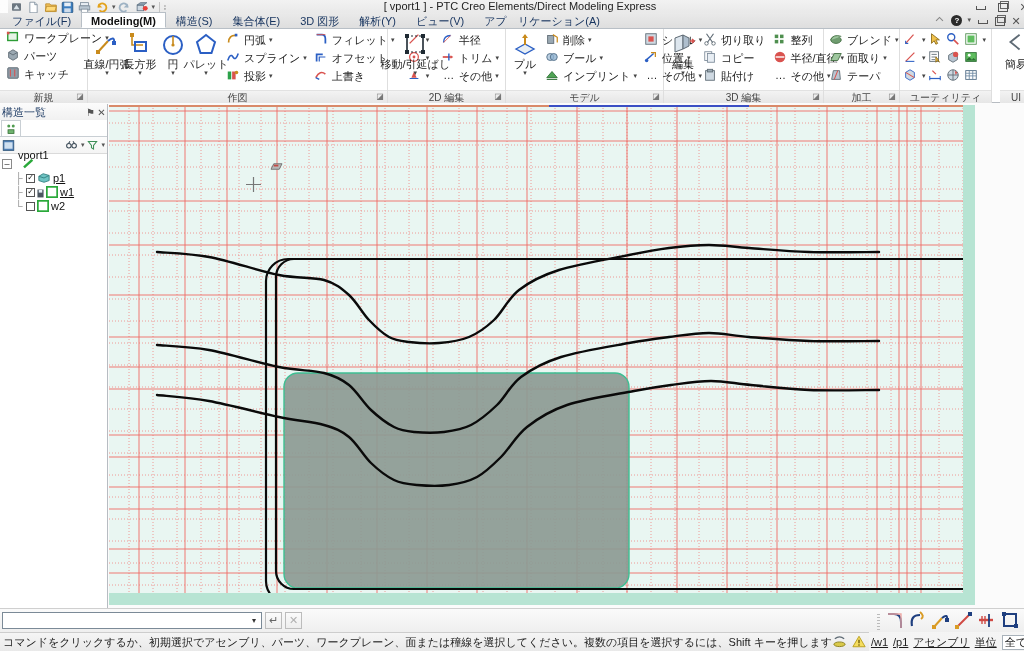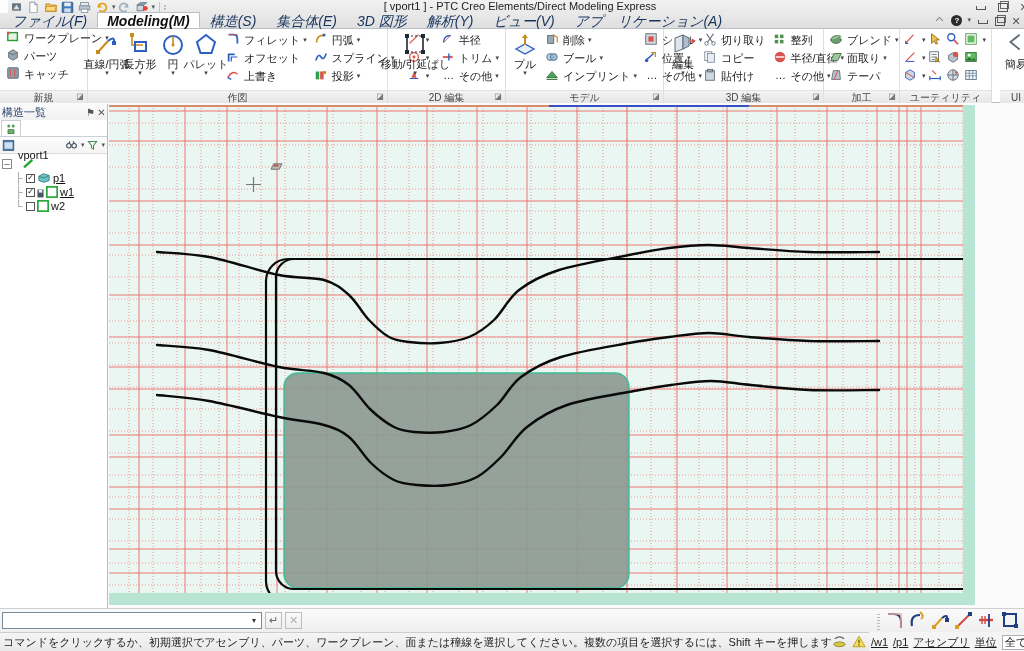--- a/index.html
+++ b/index.html
@@ -63,26 +63,25 @@
   .tabrow {
     position: absolute; left: 0; top: 13px; width: 1024px; height: 16px;
     background: linear-gradient(#eaeaea,#dedede);
     border-bottom: 1px solid #b8bfc6;
     display: flex; align-items: flex-end;
     padding-left: 2px;
   }
   .tab {
     height: 16px; line-height: 16px;
     padding: 0 9px;
-    font-size: 14px; color: #16335e;
+    font-size: 11px; color: #16335e;
     border: 1px solid transparent;
     border-bottom: none;
     white-space: nowrap;
     cursor: default;
-    font-style: italic;
   }
   .tab.active {
     background: #fff;
     border: 1px solid #b8bfc6;
     border-bottom: 1px solid #fff;
     font-weight: bold;
     color: #111;
     position: relative; z-index: 3;
   }
   .tabrow-right {
@@ -435,51 +434,20 @@
               </svg>
           </span>
           <span class="lbl">パレット</span>
           <span class="caret-d">▾</span>
         </div>
 
         <div class="scol">
           <div class="sitem">
             <span class="ico ico16">
               <svg width="14" height="14" viewBox="0 0 16 16">
-                  <path d="M3 3 H9 Q13 3 13 8 V13" fill="none" stroke="#2b5fc4" stroke-width="2"></path>
-                  <path d="M3 3 H13" stroke="#d9534f" stroke-width="1"></path>
-                </svg>
-            </span>
-            <span>フィレット</span>
-            <span class="caret">▾</span>
-          </div>
-          <div class="sitem">
-            <span class="ico ico16">
-              <svg width="14" height="14" viewBox="0 0 16 16">
-                  <path d="M3 13 V5 H10" fill="none" stroke="#2b5fc4" stroke-width="2"></path>
-                  <path d="M6 13 V8 H13" fill="none" stroke="#2b5fc4" stroke-width="1.4"></path>
-                </svg>
-            </span>
-            <span>オフセット</span>
-          </div>
-          <div class="sitem">
-            <span class="ico ico16">
-              <svg width="14" height="14" viewBox="0 0 16 16">
-                  <path d="M2 11 Q7 2 13 7" fill="none" stroke="#d9534f" stroke-width="1.8"></path>
-                  <path d="M2 11 L6 13" stroke="#2b5fc4" stroke-width="1.6"></path>
-                </svg>
-            </span>
-            <span>上書き</span>
-          </div>
-        </div>
-
-        <div class="scol">
-          <div class="sitem">
-            <span class="ico ico16">
-              <svg width="14" height="14" viewBox="0 0 16 16">
                   <path d="M3 12 Q3 3 12 4" fill="none" stroke="#c98b1c" stroke-width="2"></path>
                   <rect x="10" y="2" width="3" height="3" fill="#2b5fc4"></rect>
                 </svg>
             </span>
             <span>円弧</span>
             <span class="caret">▾</span>
           </div>
           <div class="sitem">
             <span class="ico ico16">
               <svg width="14" height="14" viewBox="0 0 16 16">
@@ -492,20 +460,51 @@
           <div class="sitem">
             <span class="ico ico16">
               <svg width="14" height="14" viewBox="0 0 16 16">
                   <rect x="2" y="4" width="4" height="9" fill="#2ca24a"></rect>
                   <rect x="7" y="4" width="4" height="9" fill="#d9534f"></rect>
                   <circle cx="12" cy="5" r="2" fill="#c98b1c"></circle>
                 </svg>
             </span>
             <span>投影</span>
             <span class="caret">▾</span>
+          </div>
+        </div>
+
+        <div class="scol">
+          <div class="sitem">
+            <span class="ico ico16">
+              <svg width="14" height="14" viewBox="0 0 16 16">
+                  <path d="M3 3 H9 Q13 3 13 8 V13" fill="none" stroke="#2b5fc4" stroke-width="2"></path>
+                  <path d="M3 3 H13" stroke="#d9534f" stroke-width="1"></path>
+                </svg>
+            </span>
+            <span>フィレット</span>
+            <span class="caret">▾</span>
+          </div>
+          <div class="sitem">
+            <span class="ico ico16">
+              <svg width="14" height="14" viewBox="0 0 16 16">
+                  <path d="M3 13 V5 H10" fill="none" stroke="#2b5fc4" stroke-width="2"></path>
+                  <path d="M6 13 V8 H13" fill="none" stroke="#2b5fc4" stroke-width="1.4"></path>
+                </svg>
+            </span>
+            <span>オフセット</span>
+          </div>
+          <div class="sitem">
+            <span class="ico ico16">
+              <svg width="14" height="14" viewBox="0 0 16 16">
+                  <path d="M2 11 Q7 2 13 7" fill="none" stroke="#d9534f" stroke-width="1.8"></path>
+                  <path d="M2 11 L6 13" stroke="#2b5fc4" stroke-width="1.6"></path>
+                </svg>
+            </span>
+            <span>上書き</span>
           </div>
         </div>
 
         <div class="vsep"></div>
 
         <div class="scol">
           <div class="sitem">
             <span class="ico ico16">
               <svg width="14" height="14" viewBox="0 0 16 16">
                   <path d="M3 13 L13 3" stroke="#d9534f" stroke-width="1.6"></path>

